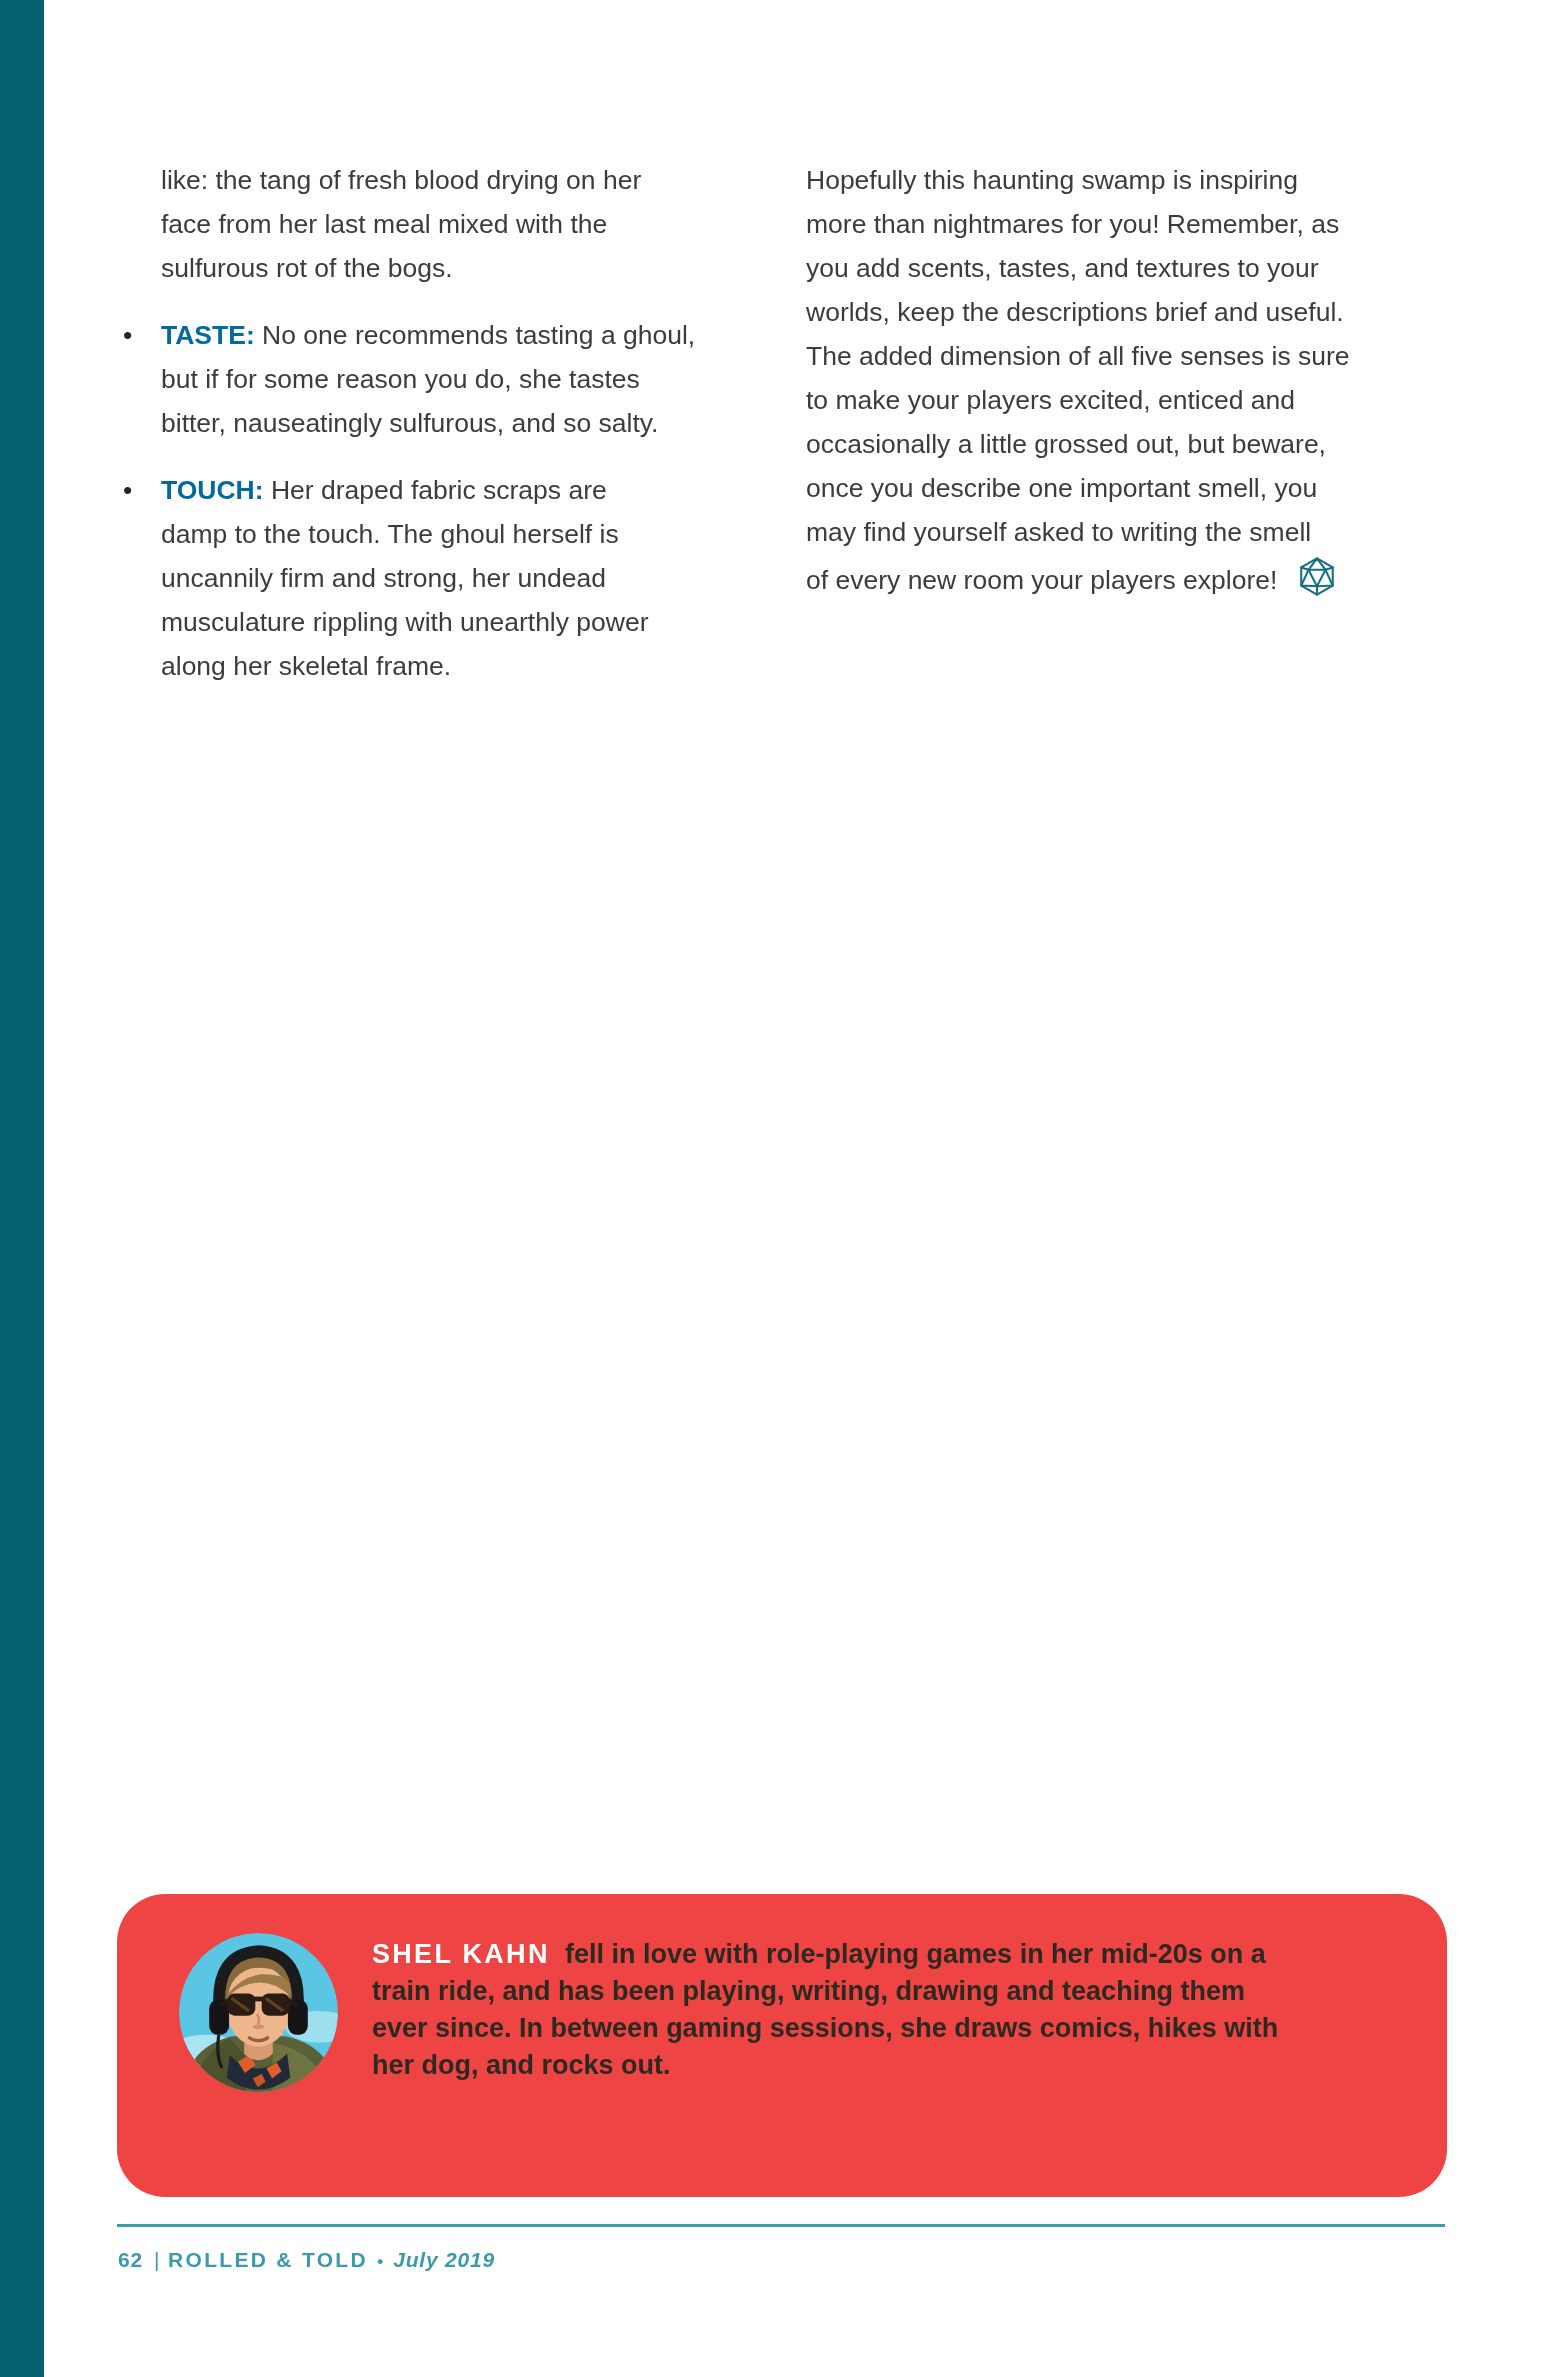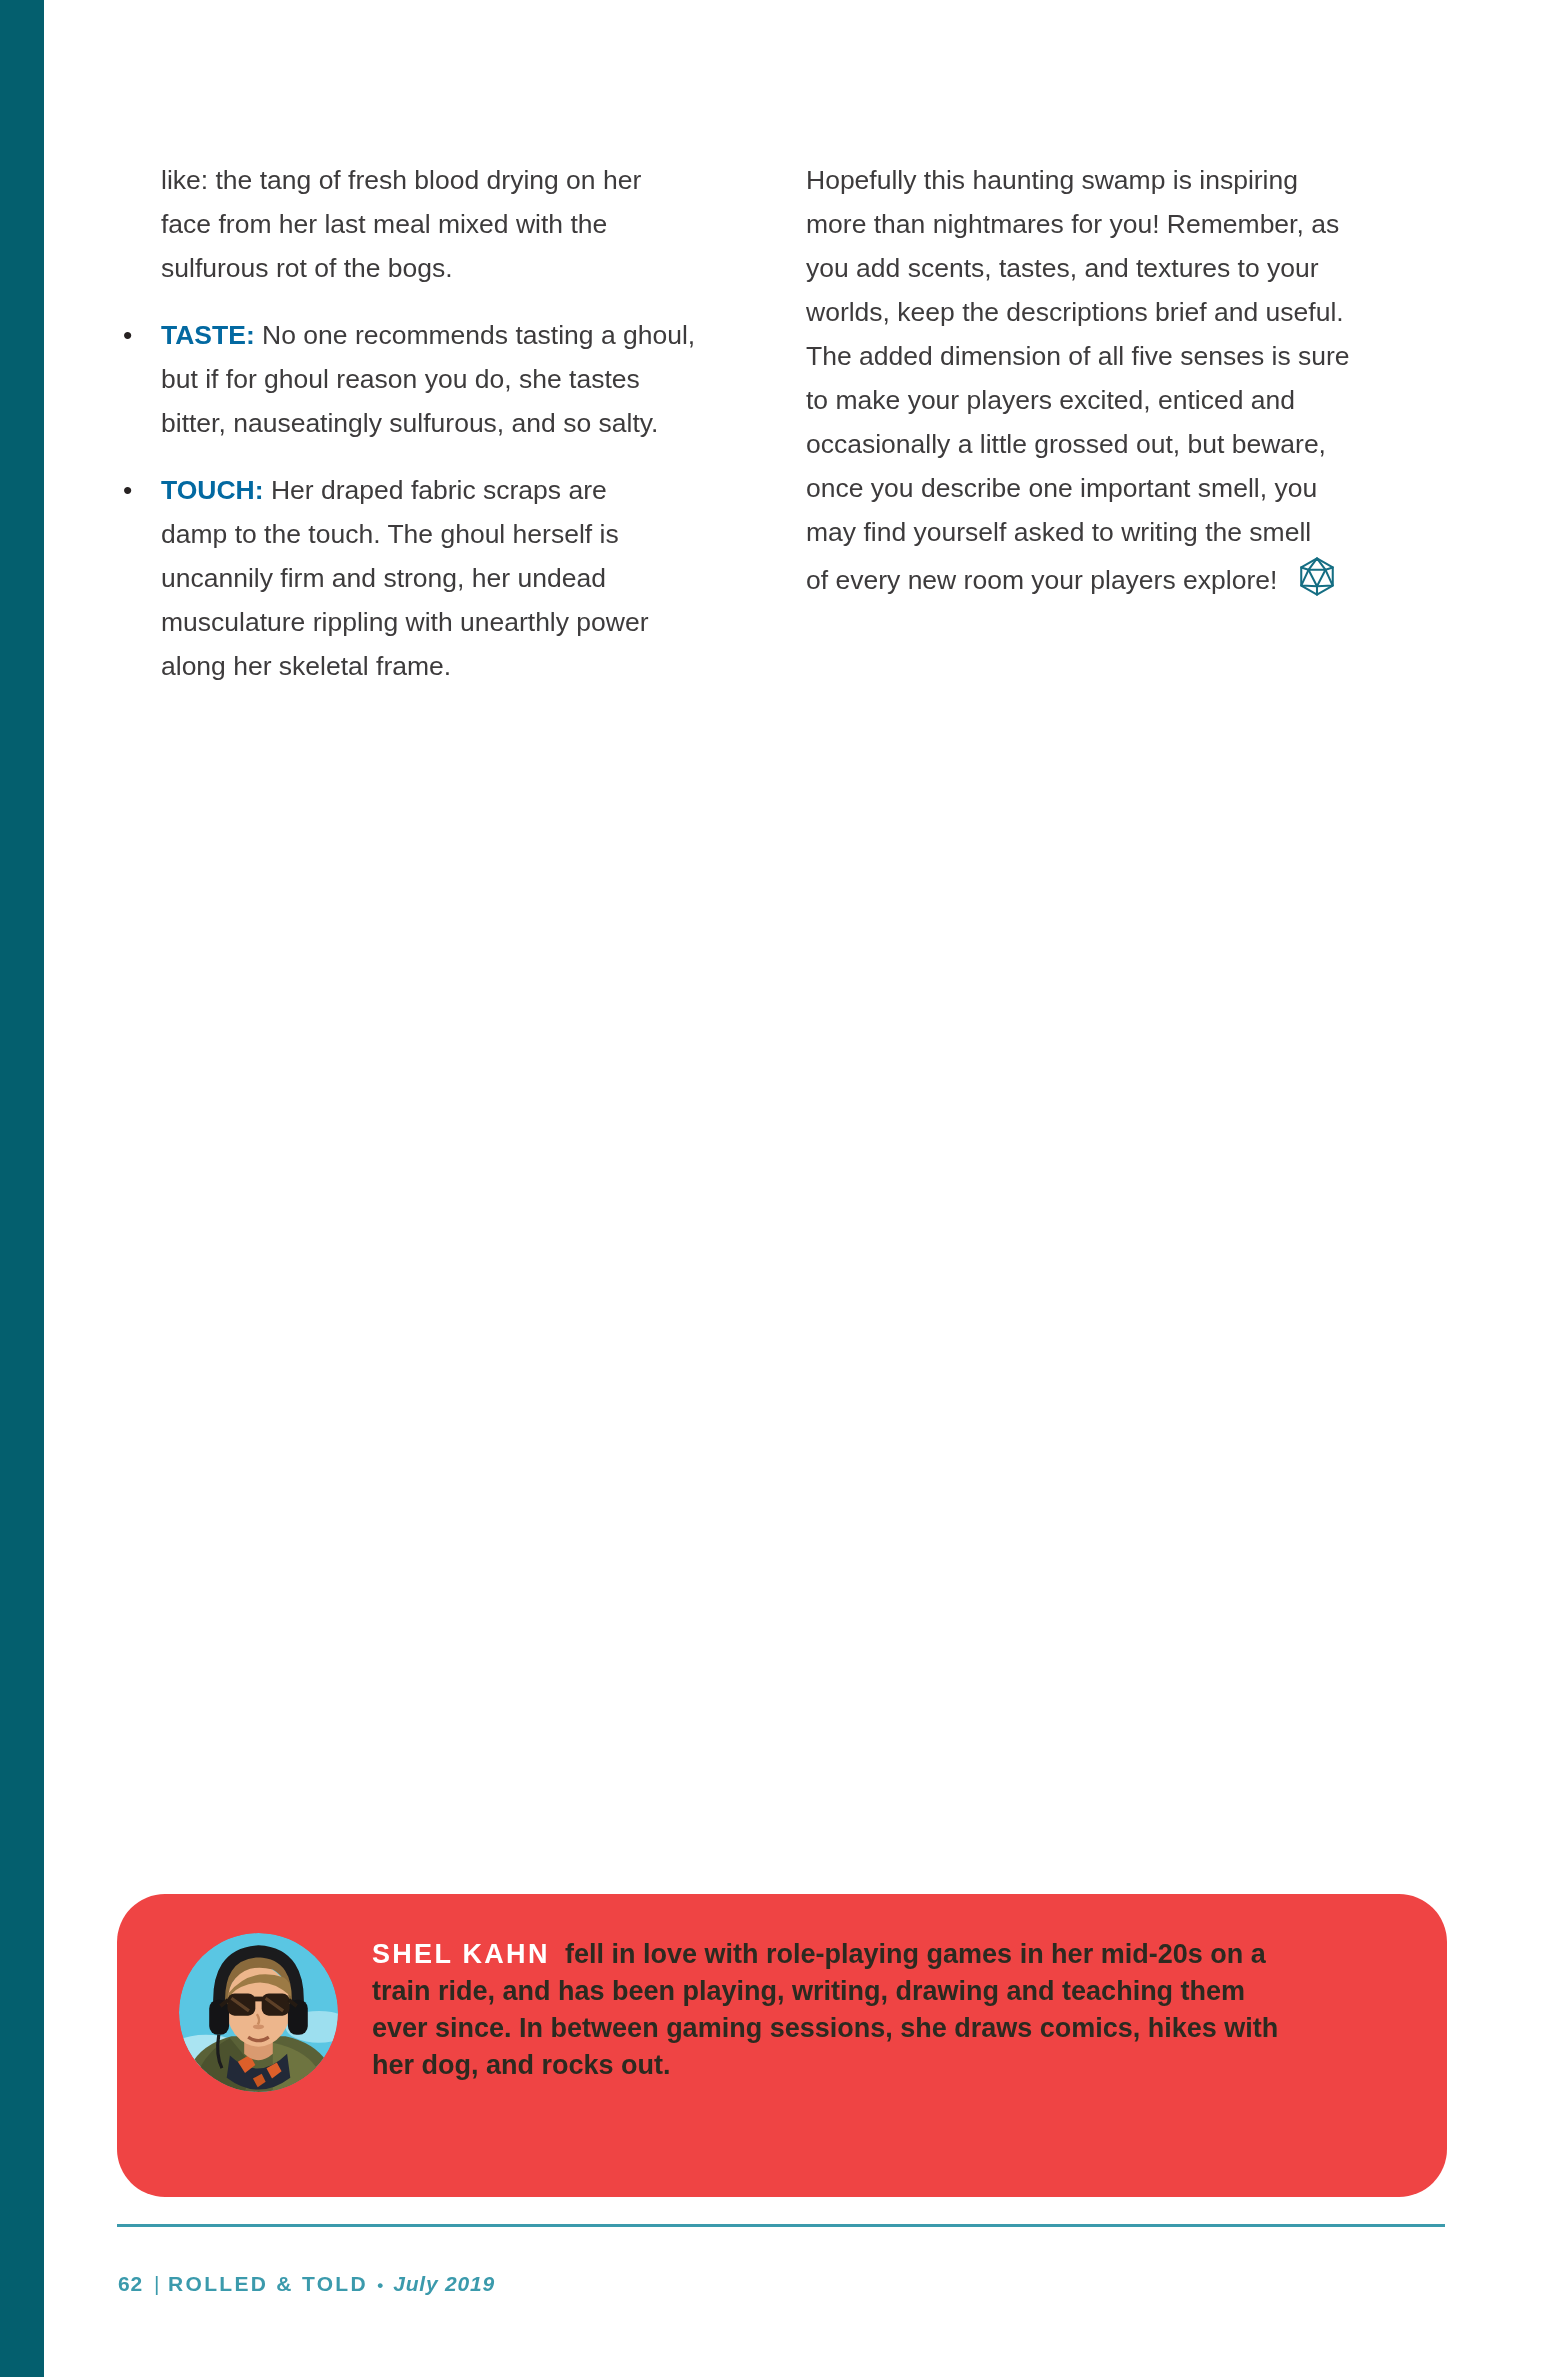--- a/index.html
+++ b/index.html
@@ -35,21 +35,21 @@
     position:absolute; left:255px; top:42px; width:1042px;
     font-size:27px; font-weight:700; color:#2c2a20;
   }
   .bio-text .line { height:37px; line-height:37px; }
   .bio-name { color:#ffffff; letter-spacing:2.3px; margin-right:7.8px; }
 
   
   .footer-rule { position:absolute; left:117px; top:2224px; width:1328px; height:3.1px; background:#3b9aac; }
   .footer-text {
     position:absolute; left:118px; top:2248px; font-size:21px; color:#3b9aac;
-    font-weight:700; letter-spacing:0.8px; white-space:nowrap;margin-top:24px;
+    font-weight:700; letter-spacing:0.8px; white-space:nowrap;
   }
   .footer-text .sep { margin:0 7.8px 0 11px; font-weight:400; }
   .footer-text .mag { letter-spacing:2.3px; }
   .footer-text .dot { margin:0 9.3px; font-size:17px; }
   .footer-text .issue { font-style:italic; letter-spacing:0.8px; }
 </style>
 </head>
 <body>
 
 <div class="page">
@@ -60,21 +60,21 @@
     <div class="para">
         <div class="line">like: the tang of fresh blood drying on her</div>
         <div class="line">face from her last meal mixed with the</div>
         <div class="line">sulfurous rot of the bogs.</div>
       </div>
 
     <div class="bullet-item">
       <span class="bullet-marker">•</span>
       <div class="line"><span class="bullet-label">TASTE:</span> <span>No one recommends tasting a ghoul,</span></div>
       <div>
-          <div class="line">but if for ghoul reason you do, she tastes</div>
+          <div class="line">but if for some reason you do, she tastes</div>
           <div class="line">bitter, nauseatingly sulfurous, and so salty.</div>
         </div>
     </div>
 
     <div class="bullet-item">
       <span class="bullet-marker">•</span>
       <div class="line"><span class="bullet-label">TOUCH:</span> <span>Her draped fabric scraps are</span></div>
       <div>
           <div class="line">damp to the touch. The ghoul herself is</div>
           <div class="line">uncannily firm and strong, her undead</div>

